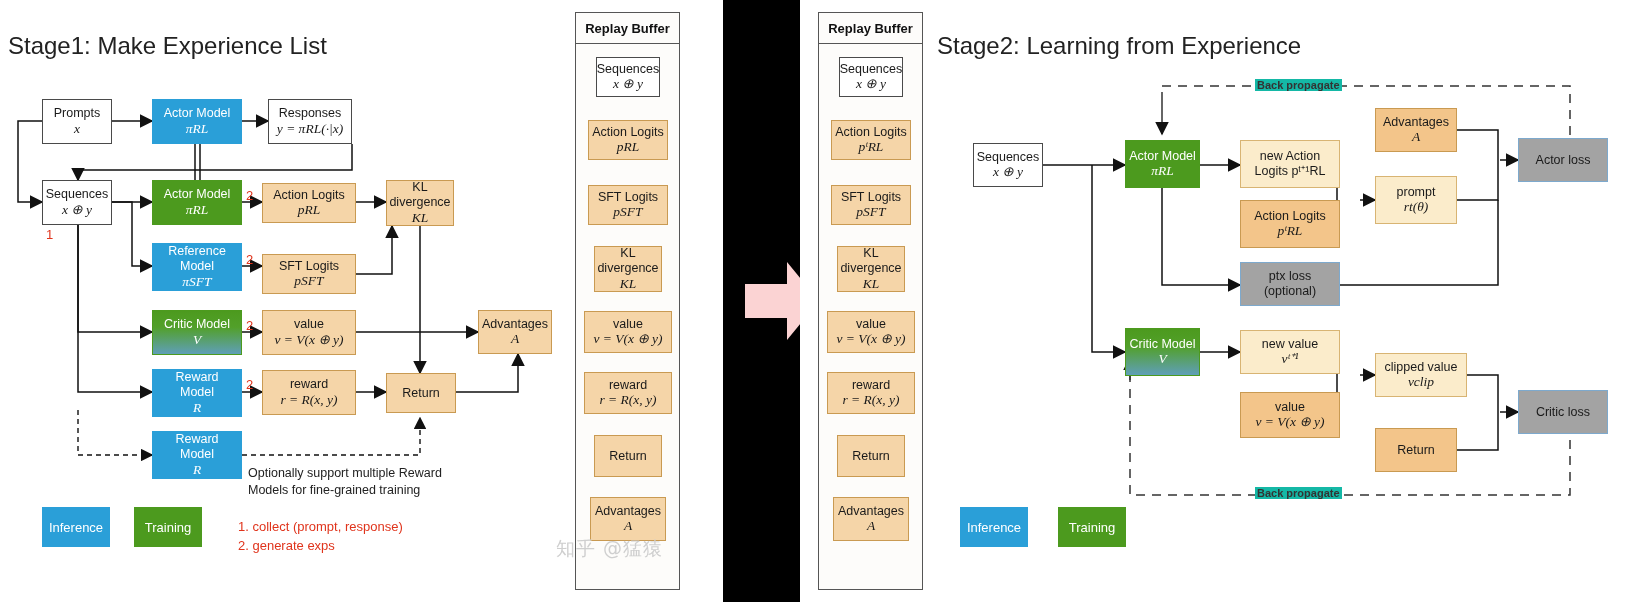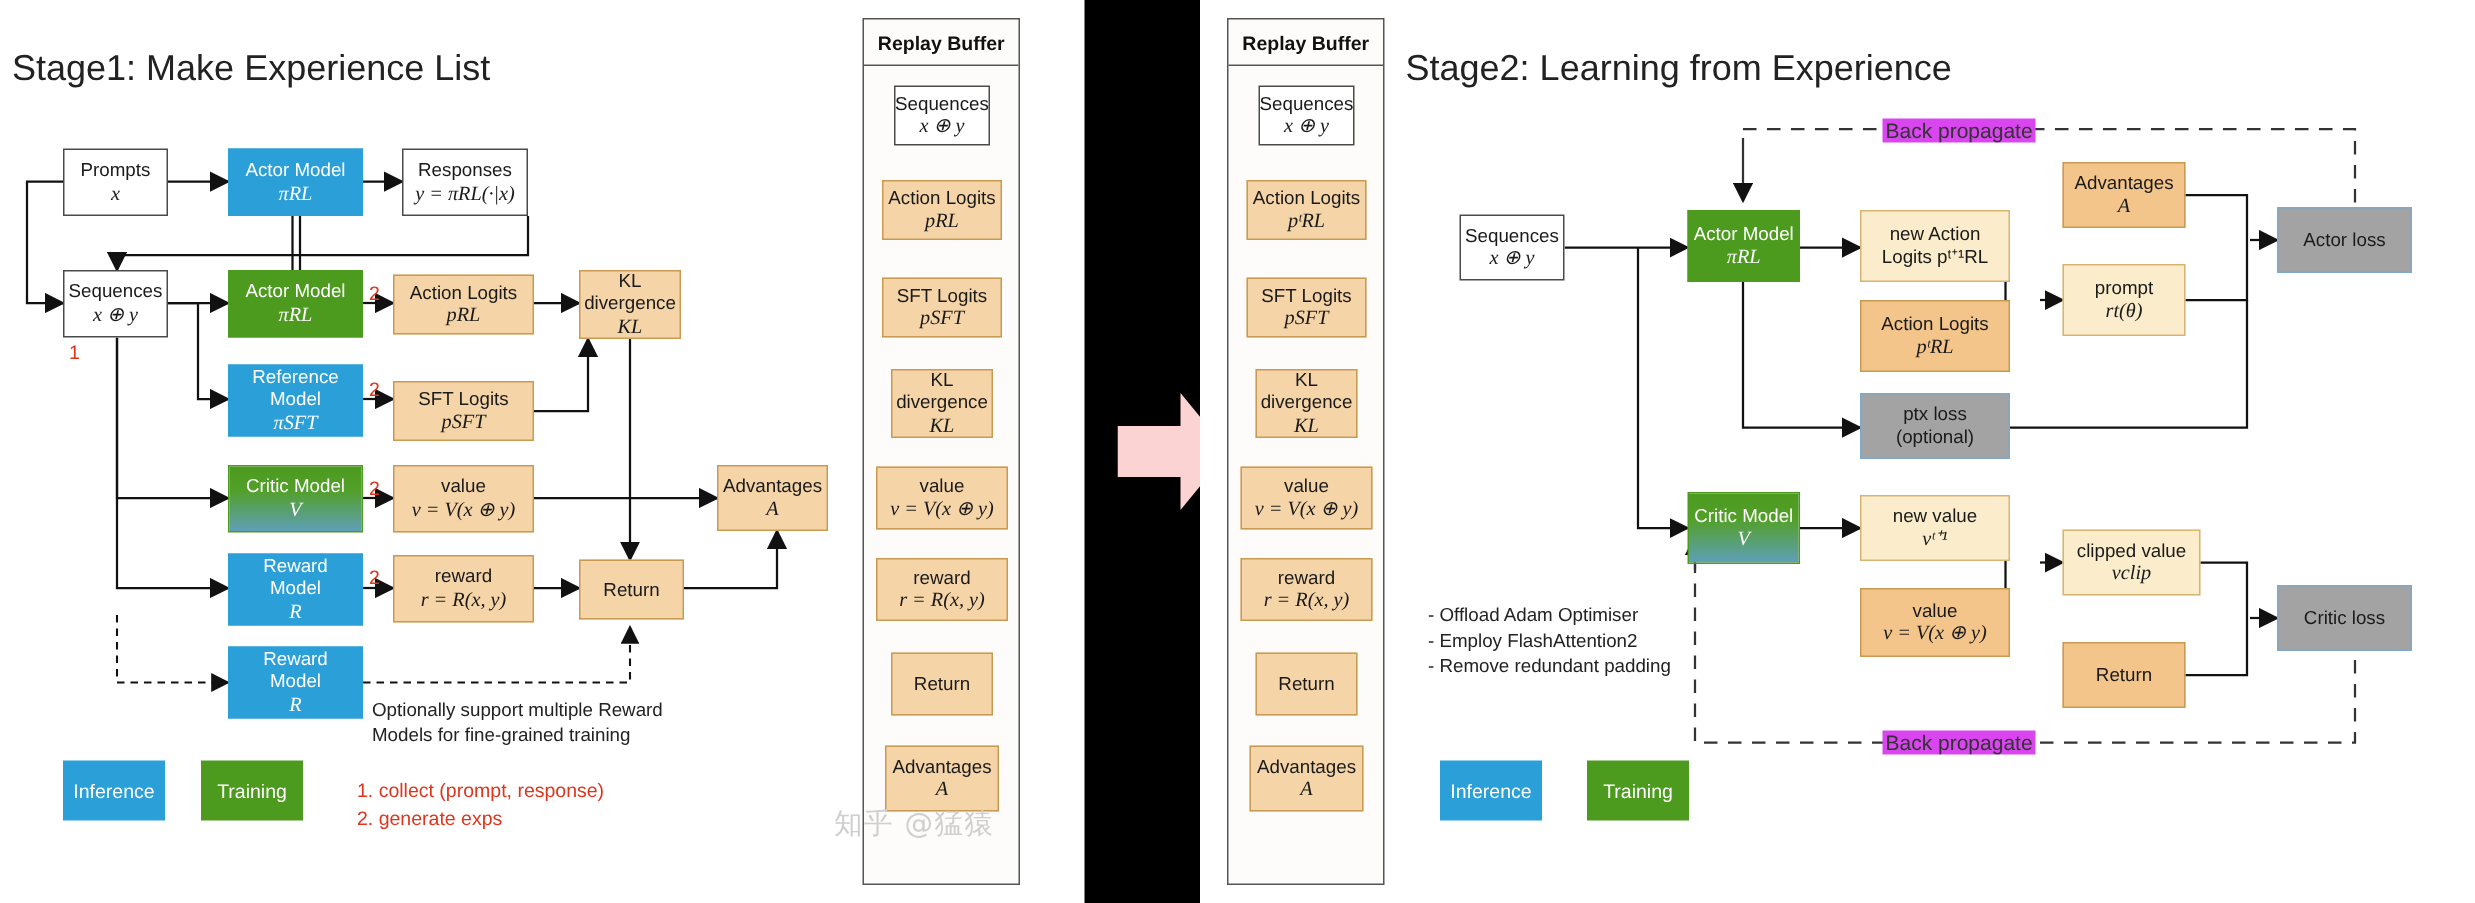--- a/index.html
+++ b/index.html
@@ -34,21 +34,21 @@
              color:#111;border-bottom:1.5px solid #555;}
 
   .legend{position:absolute;box-sizing:border-box;display:flex;align-items:center;
           justify-content:center;color:#fff;font-size:13px;}
   .legend.inf{background:#2a9fd8;}
   .legend.tr{background:#4c9a1e;}
 
   .note{position:absolute;font-size:12.5px;color:#222;line-height:1.35;white-space:pre;}
   .note-red{position:absolute;font-size:13px;color:#e0341c;line-height:1.45;white-space:pre;}
   .num-red{position:absolute;font-size:13px;color:#e0341c;}
-  .bp-label{position:absolute;font-size:14px;color:#333;background:#d946ef;padding:0 2px;}
+  .bp-label{position:absolute;font-size:11px;color:#333;background:#14b8a6;padding:0 2px;font-weight:bold;}
 
   svg.wires{position:absolute;left:0;top:0;width:100%;height:100%;overflow:visible;pointer-events:none;}
   .watermark{position:absolute;font-size:19px;color:#cfcfcf;letter-spacing:1px;
              font-family:"DejaVu Sans",sans-serif;}
 </style>
 </head>
 <body>
 
 <div id="root">
 
@@ -403,21 +403,18 @@
       <span>Return</span>
     </div>
 
     <div class="node n-lblue" style="left:718px;top:390px;width:90px;height:44px;">
       <span>Critic loss</span>
     </div>
 
     <div class="bp-label" style="left:455px;top:79px;">Back propagate</div>
     <div class="bp-label" style="left:455px;top:487px;">Back propagate</div>
 
-    <div class="note" style="left:152px;top:402px;">- Offload Adam Optimiser
-- Employ FlashAttention2
-- Remove redundant padding</div>
 
     <div class="legend inf" style="left:160px;top:507px;width:68px;height:40px;">Inference</div>
     <div class="legend tr" style="left:258px;top:507px;width:68px;height:40px;">Training</div>
   </div>
 
 </div>
 
 </body></html>

